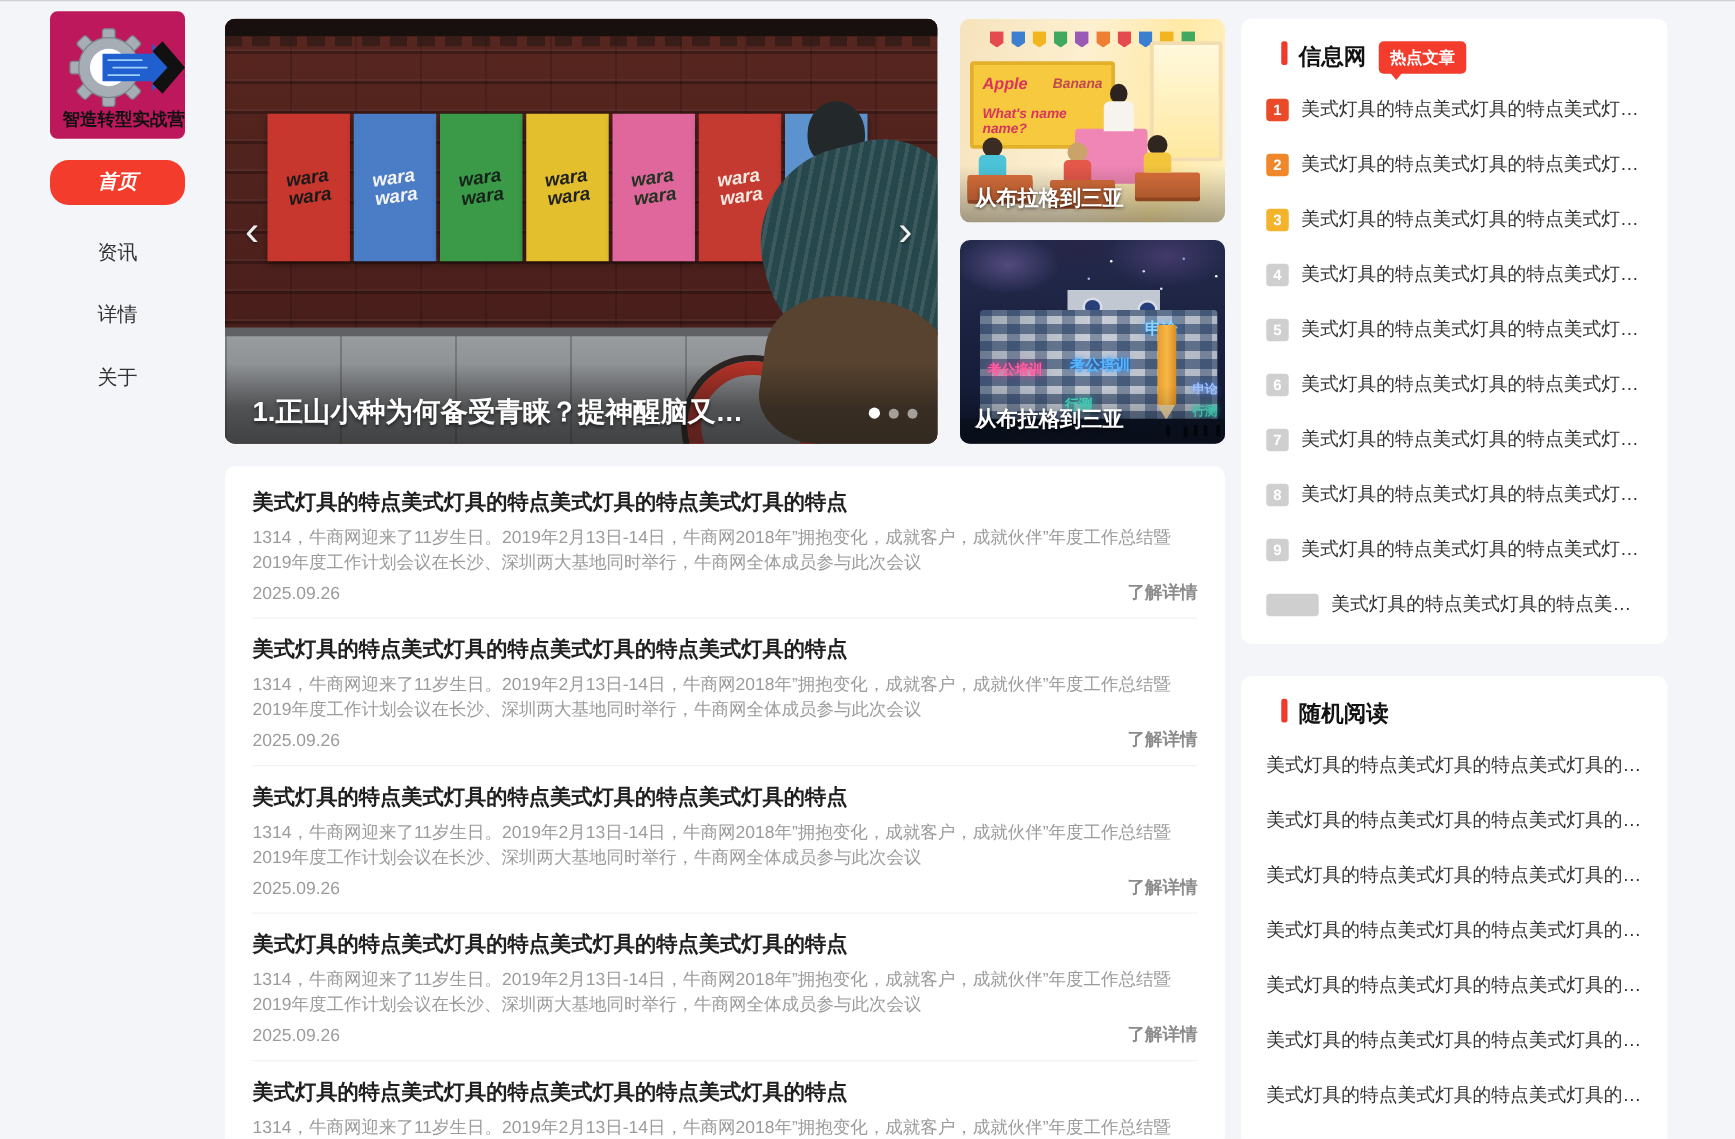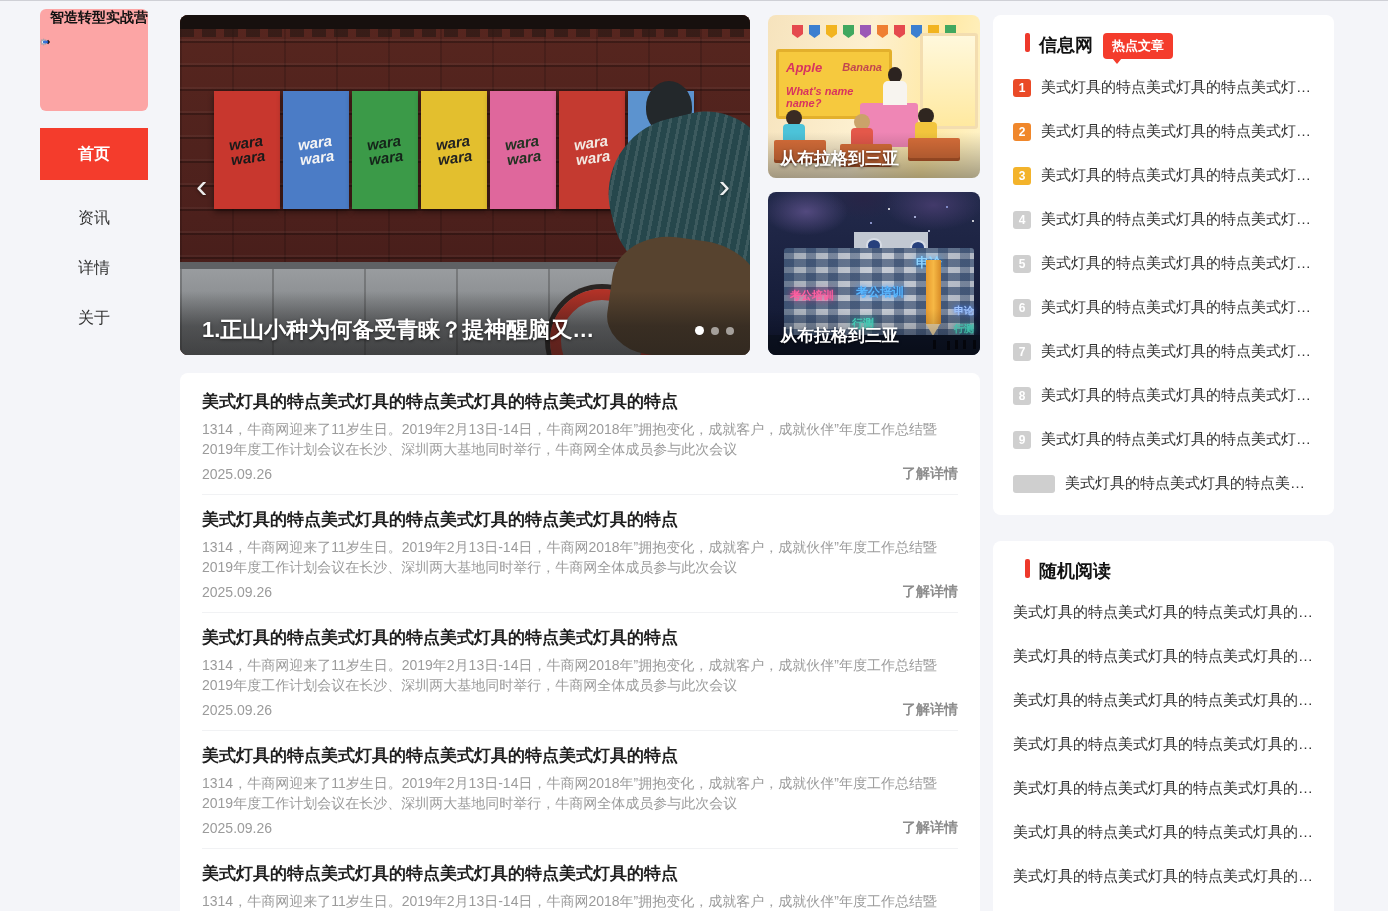--- a/index.html
+++ b/index.html
@@ -8,30 +8,30 @@
     font-family:"Liberation Sans","DejaVu Sans",sans-serif;
     background:#f4f5f9;
     border-top:1px solid #cfd0d6;
     position:relative;
     color:#333;
   }
   .screen { position:absolute; inset:0; }
 
   
   .sidebar { position:absolute; left:40px; top:8px; width:108px; }
-  .logo-card { background:#fca5a5; border-radius:6px; width:108px; height:102px;
-    display:flex; flex-direction:row; align-items:flex-start; justify-content:flex-end;
+  .logo-card { background:#be185d; border-radius:6px; width:108px; height:102px;
+    display:flex; flex-direction:column; align-items:flex-end; justify-content:flex-end;
     padding-bottom:6px; cursor:pointer; }
   .logo-art { width:96px; height:66px; display:block; }
   .brand { font-size:14px; font-weight:bold; color:#111; letter-spacing:0; white-space:nowrap; }
   .nav { margin-top:17px; text-align:center; }
-  .nav-btn { display:block; width:108px; height:52px; line-height:36px; text-align:center;
+  .nav-btn { display:block; width:108px; height:36px; line-height:36px; text-align:center;
     background:#f43c2c; color:#fff; font-size:16px; font-weight:bold; border:none;
-    border-radius:0; cursor:pointer; margin-bottom:26px;
-    font-family:"Liberation Sans","DejaVu Sans",sans-serif; }
+    border-radius:15px; cursor:pointer; margin-bottom:26px;
+    font-family:"Liberation Sans","DejaVu Sans",sans-serif;font-style:italic; }
   .nav-link { display:block; font-size:16px; color:#333; text-decoration:none;
     margin-bottom:25px; padding:2px 0; cursor:pointer; }
 
   
   .main { position:absolute; left:180px; top:14px; width:800px; }
   .hero { display:flex; gap:18px; height:340px; }
 
   
   .carousel { position:relative; width:570px; height:340px; border-radius:8px;
     overflow:hidden; flex:none; cursor:pointer; }

